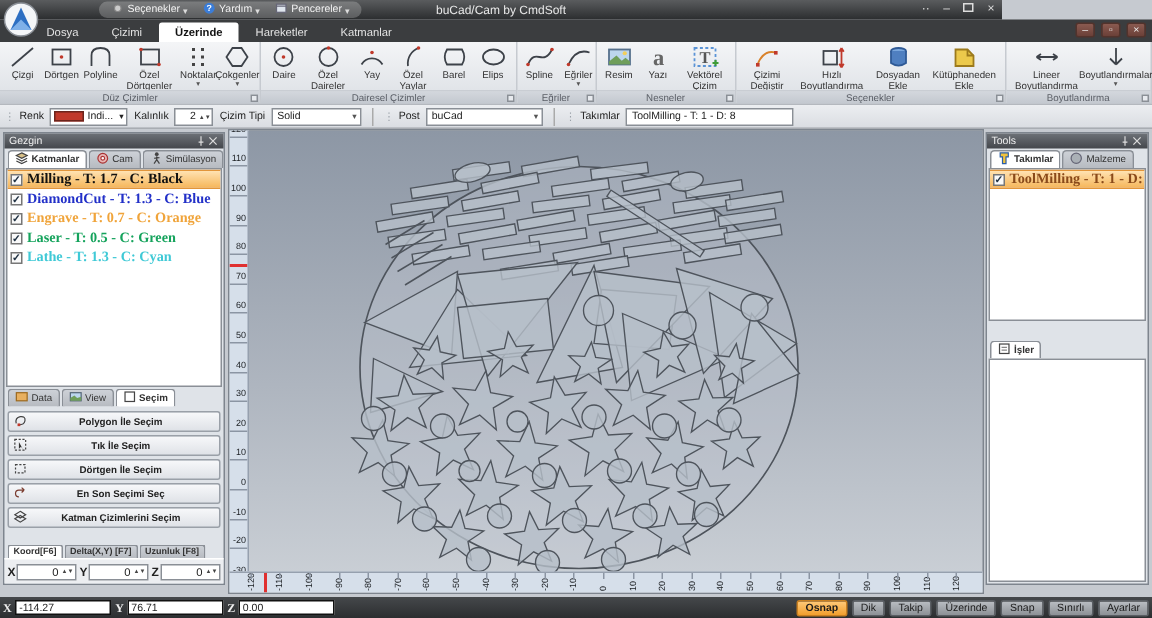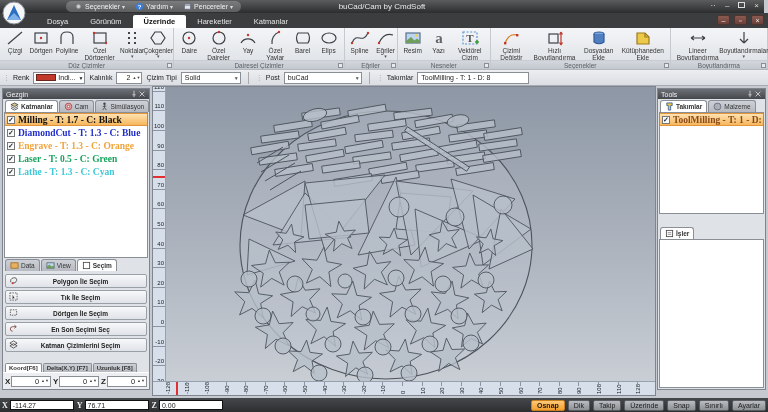--- a/index.html
+++ b/index.html
@@ -1,34 +1,34 @@
 <!DOCTYPE html>
 <html><head>
 <meta charset="utf-8">
 <style>
   * { box-sizing: border-box; margin: 0; padding: 0; }
   html,body { width:768px; height:412px; overflow:hidden; }
   body { font-family:"Liberation Sans",sans-serif; background:#c6cad0; position:relative; font-size:8px; color:#222; }
 
   
-  .titlebar { position:absolute; left:0; top:0; width:764px; height:13px;
+  .titlebar { position:absolute; left:0; top:0; width:668px; height:13px;
     background:linear-gradient(#5a5c5e,#2b2d2f); }
   .logo { position:absolute; left:2px; top:1px; width:24px; height:24px; z-index:30; }
   .qat { position:absolute; left:66px; top:1px; height:11px; border-radius:6px;
     background:rgba(255,255,255,.22); display:flex; align-items:center; gap:10px; padding:0 8px; }
   .qat-item { display:flex; align-items:center; gap:2px; color:#f2f2f2; font-size:7px; cursor:default; }
   .qat-item .dd { font-size:6px; color:#ddd; }
   .win-title { position:absolute; left:0; top:2px; width:100%; text-align:center; color:#e8e8e8; font-size:8px; pointer-events:none; }
   .winbtns { position:absolute; right:5px; top:1px; display:flex; gap:9px; color:#ddd; font-size:8px; align-items:center; }
   .winbtns span { cursor:default; }
   .maxbox { display:inline-block; width:7px; height:6px; border:1px solid #ddd; }
 
   
   .tabrow { position:absolute; left:0; top:13px; width:768px; height:15px; background:#3b3d3f;
-    display:flex; align-items:flex-end; padding-left:36px; }
+    display:flex; align-items:flex-end; padding-left:20px; }
   .rtab { padding:2px 11px 2px; font-size:7.5px; color:#e4e4e4; cursor:default; }
   .rtab.active { background:#ffffff; color:#111; border-radius:2px 2px 0 0; font-weight:bold; }
   .tabrow-btns { position:absolute; right:4px; top:2px; display:flex; gap:4px; }
   .tabrow-btns span { width:13px; height:10px; font-size:7px; color:#eee; text-align:center; line-height:10px;
     background:linear-gradient(#8a5a50,#6b4038); border:1px solid #52332c; border-radius:2px; }
 
   
   .ribbon { position:absolute; left:0; top:28px; width:768px; height:42px;
     background:linear-gradient(#f4f5f7,#e3e6ea 70%,#dcdfe4); border-bottom:1px solid #b4b8be; display:flex; overflow:hidden; }
   .rgroup { position:relative; border-right:1px solid #c6cad0; padding:1px 2px 9px; flex:0 1 auto; min-width:0; }
@@ -159,21 +159,21 @@
   <div class="winbtns" id="winbtns">
       <span>··</span>
       <span>–</span>
       <span><span class="maxbox"></span></span>
       <span>×</span>
     </div>
 </div>
 
 <div class="tabrow" id="tabrow">
     <div class="rtab">Dosya</div>
-    <div class="rtab">Görünüm</div>
+    <div class="rtab">Çizimi</div>
     <div class="rtab active">Üzerinde</div>
     <div class="rtab">Hareketler</div>
     <div class="rtab">Katmanlar</div>
     <div class="tabrow-btns">
       <span>–</span>
       <span>▫</span>
       <span>×</span>
     </div>
   </div>
 
@@ -645,21 +645,21 @@
       <div class="lrow sel">
         <span class="check">✓</span>
         <span style="color: rgb(17, 17, 17);">Milling - T: 1.7 - C: Black</span>
       </div>
       <div class="lrow">
         <span class="check">✓</span>
         <span style="color: rgb(34, 48, 200);">DiamondCut - T: 1.3 - C: Blue</span>
       </div>
       <div class="lrow">
         <span class="check">✓</span>
-        <span style="color: rgb(240, 164, 58);">Engrave - T: 1.3 - C: Orange</span>
+        <span style="color: rgb(240, 164, 58);">Engrave - T: 0.7 - C: Orange</span>
       </div>
       <div class="lrow">
         <span class="check">✓</span>
         <span style="color: rgb(21, 163, 92);">Laser - T: 0.5 - C: Green</span>
       </div>
       <div class="lrow">
         <span class="check">✓</span>
         <span style="color: rgb(63, 201, 214);">Lathe - T: 1.3 - C: Cyan</span>
       </div>
     </div>

